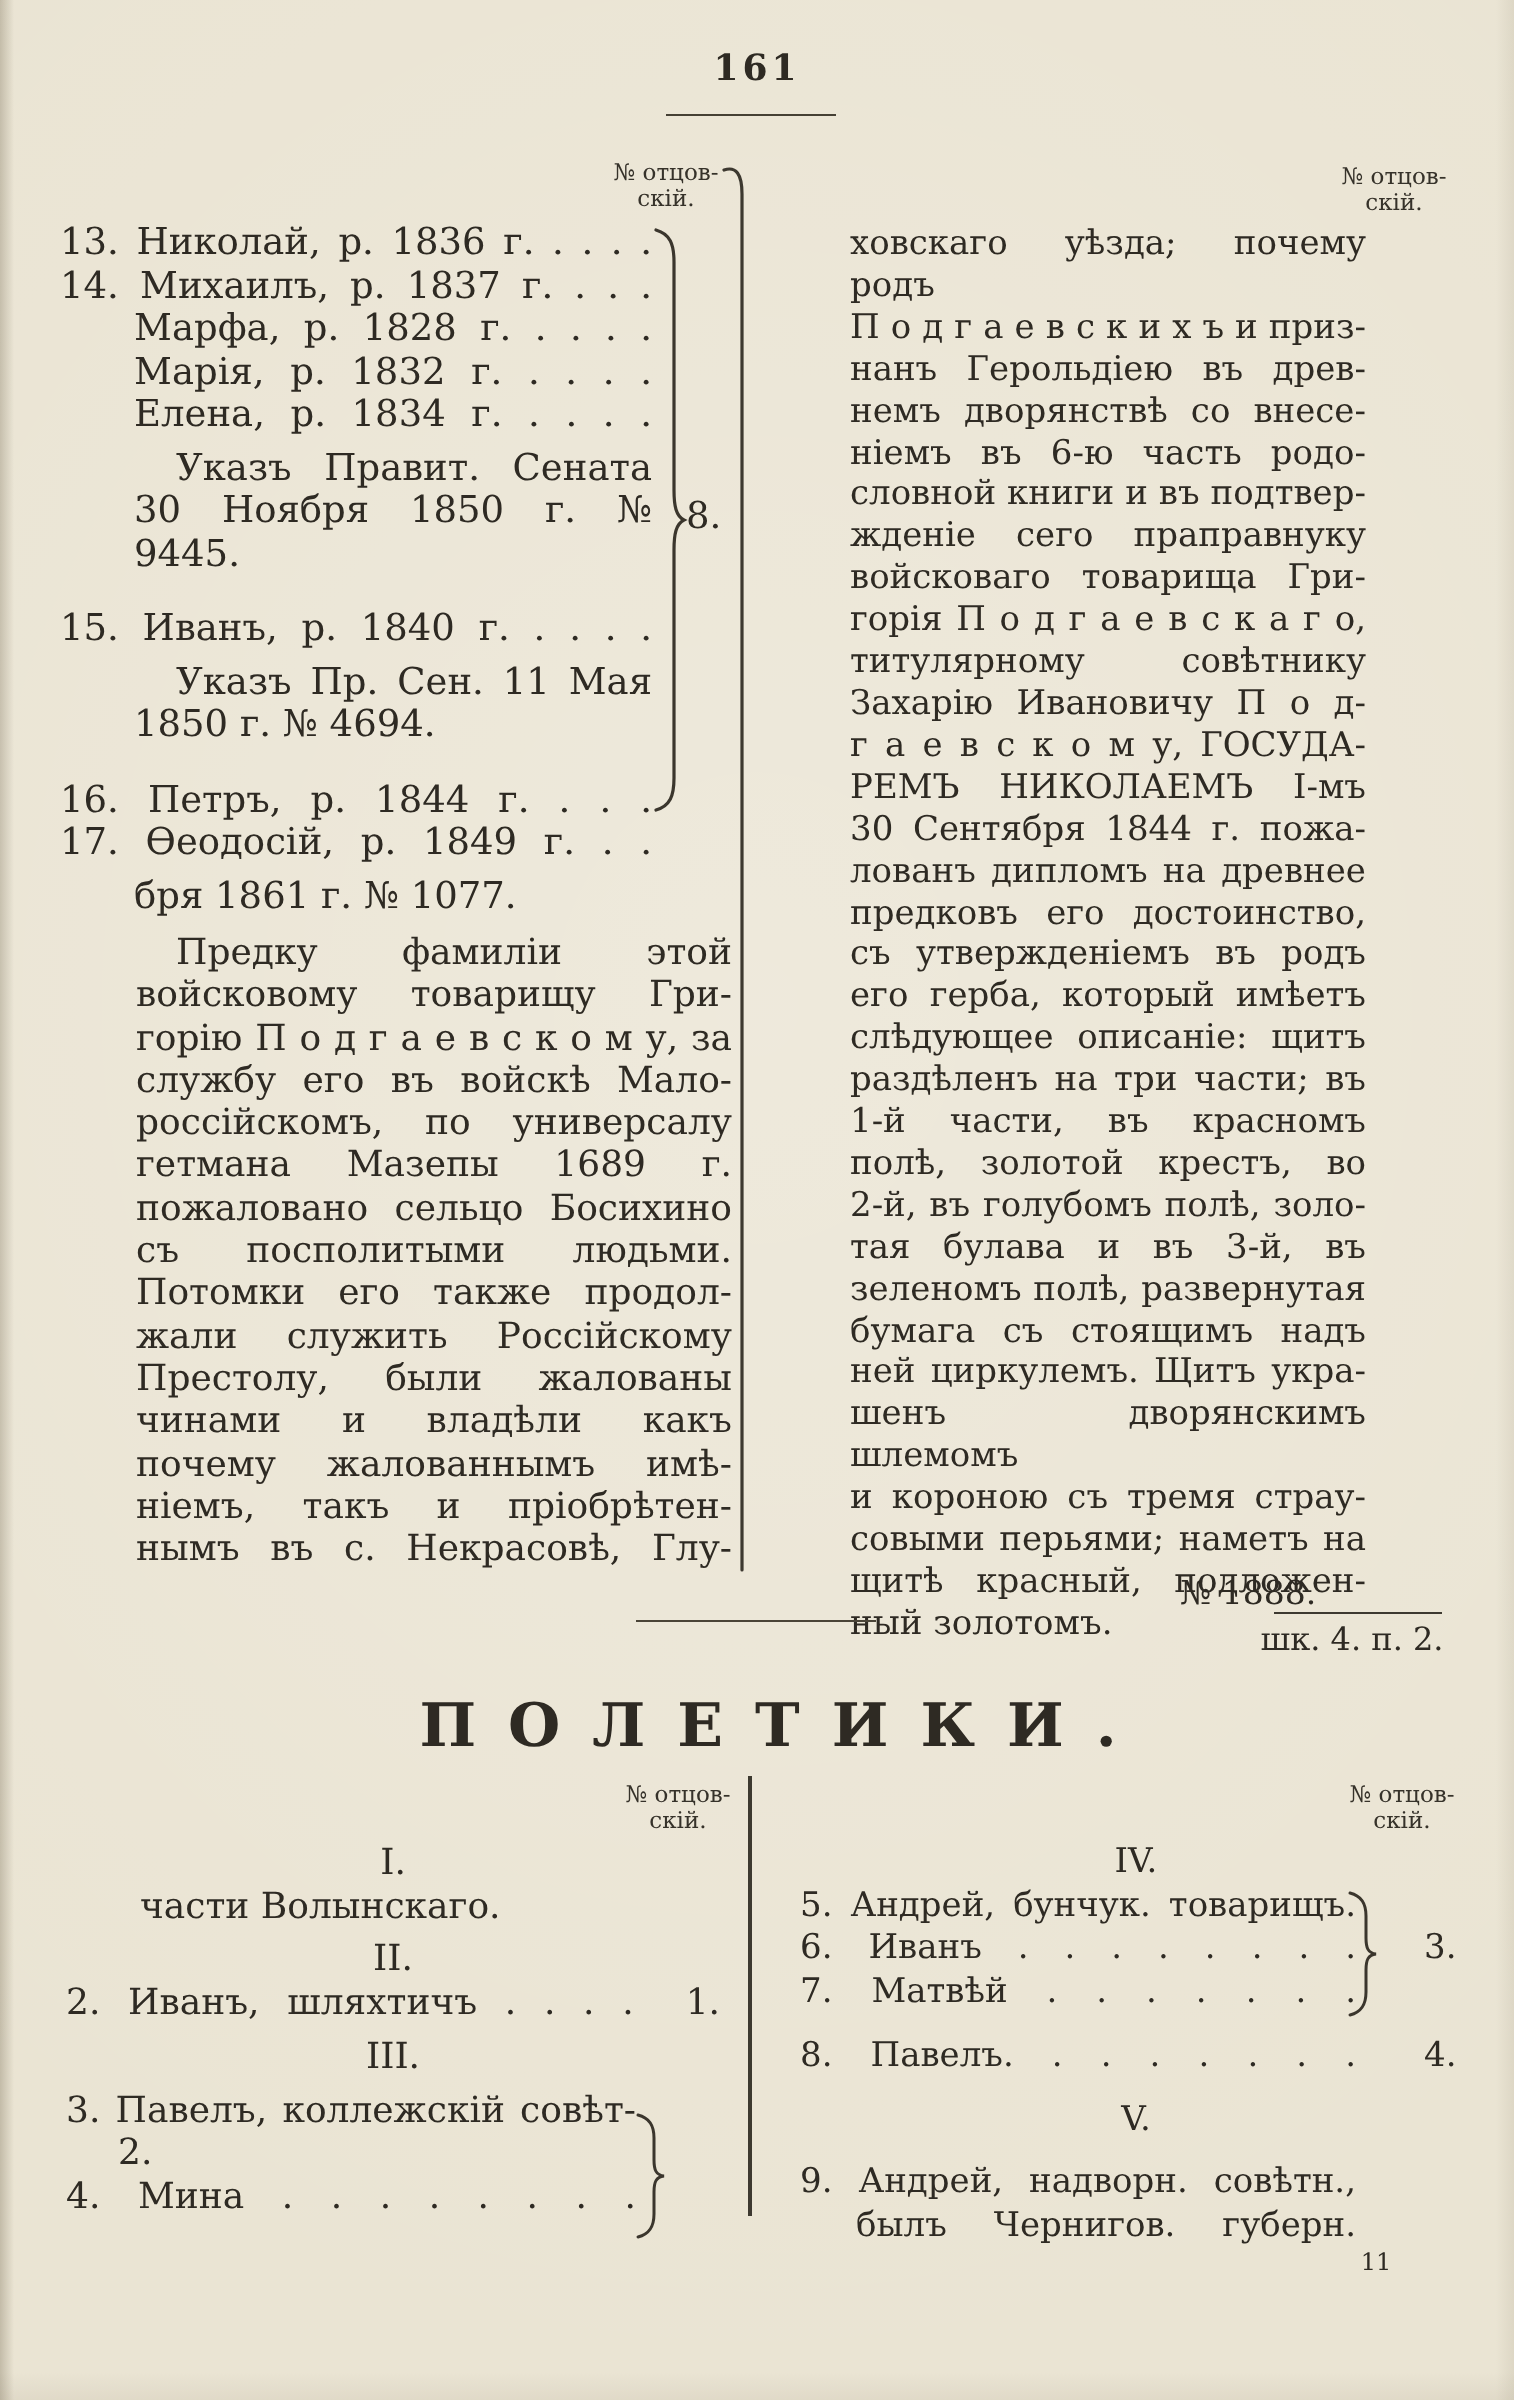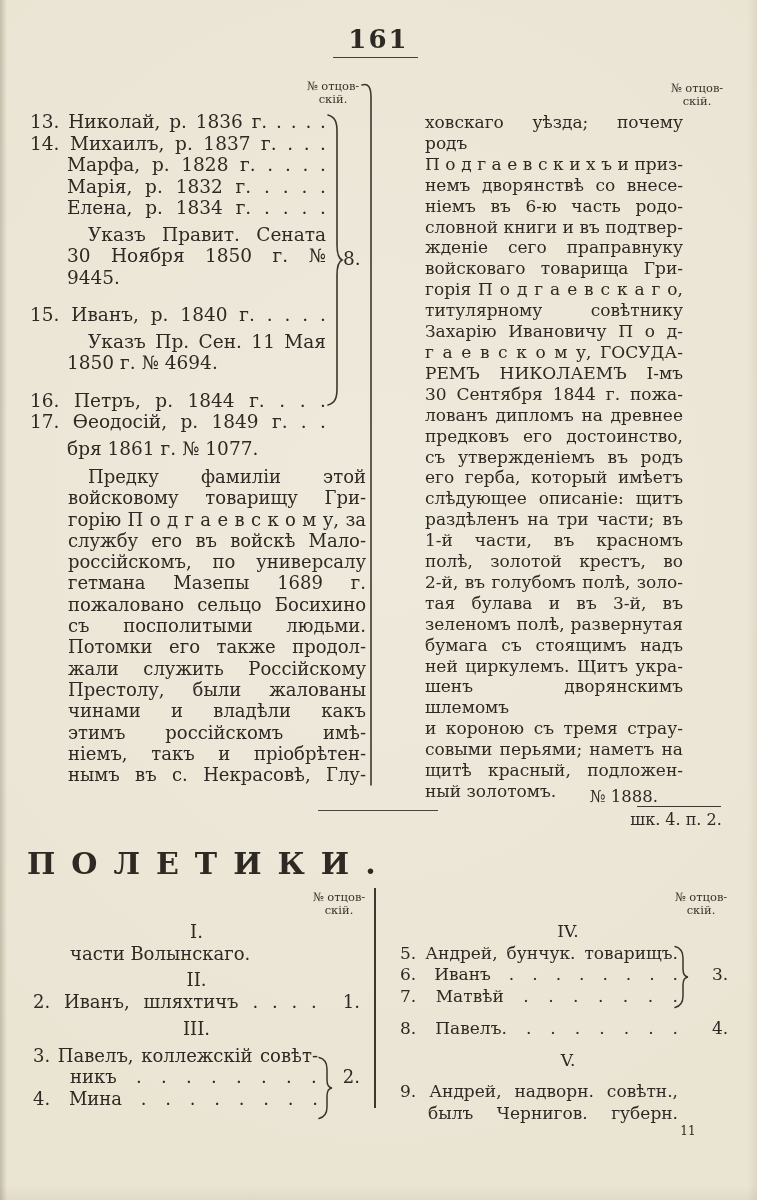--- a/index.html
+++ b/index.html
@@ -13,21 +13,21 @@
     background:
       radial-gradient(130% 95% at 50% 42%, rgba(255,255,255,0.20), rgba(0,0,0,0) 62%),
       linear-gradient(90deg, rgba(105,94,70,0.30) 0px, rgba(105,94,70,0) 7px),
       linear-gradient(270deg, rgba(105,94,70,0.10) 0px, rgba(105,94,70,0) 9px),
       linear-gradient(0deg, rgba(105,94,70,0.08) 0px, rgba(105,94,70,0) 14px),
       #eae4d3;
   }
   .abs{position:absolute;}
   
   #page-number{left:0;top:24px;width:757px;text-align:center;
-    font-size:26px;font-weight:bold;letter-spacing:2px;}
+    font-size:18px;font-weight:bold;letter-spacing:2px;}
   #page-number-underline{left:333px;top:57px;width:85px;height:0;
     border-top:1.6px solid #45403400;border-top-color:#454034;}
   
   .colhead{width:70px;font-size:11.5px;line-height:12.5px;text-align:center;color:#36322a;}
   #h-tl{left:298px;top:80px;}
   #h-tr{left:662px;top:82px;}
   #h-bl{left:304px;top:891px;}
   #h-br{left:666px;top:891px;}
   
   #rule-top{left:360px;top:81px;}
@@ -53,21 +53,21 @@
   .pline.noj{text-align:left;text-align-last:auto;}
   .pline.pind{text-indent:20px;}
   
   #rcol{left:425px;top:112px;width:258px;font-size:17px;line-height:20.9px;}
   
   #recnum{left:590px;top:787px;width:110px;text-align:left;font-size:16.5px;}
   #recrule{left:637px;top:806px;width:84px;height:0;border-top:1.4px solid #3d3930;}
   #recref{left:628px;top:810px;width:96px;text-align:center;font-size:16px;}
   
   #divider{left:318px;top:810px;width:120px;height:0;border-top:1.5px solid #4a4437;}
-  #title{left:0;top:846px;width:757px;text-align:left;font-size:30px;font-weight:bold;
+  #title{left:0;top:846px;width:757px;text-align:center;font-size:30px;font-weight:bold;
     letter-spacing:16px;padding-left:27px;box-sizing:border-box;}
   
   #blrows{left:33px;top:921px;width:327px;font-size:18px;line-height:21.7px;}
   #blrows .n{flex:0 0 42px;padding-left:26px;box-sizing:border-box;}
   #brrows{left:400px;top:921px;width:336px;font-size:17px;line-height:21.7px;}
   #brrows .n{flex:0 0 58px;padding-left:34px;box-sizing:border-box;}
   #brrows .ind1 .t{padding-left:28px;}
   
   .brace{overflow:visible;}
   #brace1{left:327px;top:113px;}
@@ -168,29 +168,30 @@
       <div class="pline">горію П о д г а е в с к о м у, за</div>
       <div class="pline">службу его въ войскѣ Мало-</div>
       <div class="pline">россійскомъ, по универсалу</div>
       <div class="pline">гетмана Мазепы 1689 г.</div>
       <div class="pline">пожаловано сельцо Босихино</div>
       <div class="pline">съ посполитыми людьми.</div>
       <div class="pline">Потомки его также продол-</div>
       <div class="pline">жали служить Россійскому</div>
       <div class="pline">Престолу, были жалованы</div>
       <div class="pline">чинами и владѣли какъ</div>
-      <div class="pline">этимъ россійскомъ имѣ-</div>
+      <div class="pline">почему жалованнымъ имѣ-</div>
       <div class="pline">ніемъ, такъ и пріобрѣтен-</div>
       <div class="pline">нымъ въ с. Некрасовѣ, Глу-</div>
     </div>
 
   <div class="abs" id="rcol">
 
   <div class="pline">ховскаго уѣзда; почему родъ</div>
       <div class="pline">П о д г а е в с к и х ъ и приз-</div>
+      <div class="pline">нанъ Герольдіею въ древ-</div>
       <div class="pline">немъ дворянствѣ со внесе-</div>
       <div class="pline">ніемъ въ 6-ю часть родо-</div>
       <div class="pline">словной книги и въ подтвер-</div>
       <div class="pline">жденіе сего праправнуку</div>
       <div class="pline">войсковаго товарища Гри-</div>
       <div class="pline">горія П о д г а е в с к а г о,</div>
       <div class="pline">титулярному совѣтнику</div>
       <div class="pline">Захарію Ивановичу П о д-</div>
       <div class="pline">г а е в с к о м у, ГОСУДА-</div>
       <div class="pline">РЕМЪ НИКОЛАЕМЪ I-мъ</div>
@@ -255,21 +256,20 @@
       </div>
       <div class="row center gap-xs">
         <span class="t">III.</span>
 
       </div>
       <div class="row gap-xs">
         <span class="t">3. Павелъ, коллежскій совѣт-</span>
         <span class="n"></span>
       </div>
       <div class="row ind1">
-        <span class="t">никъ . . . . . . . .</span>
         <span class="n">2.</span>
       </div>
       <div class="row">
         <span class="t">4. Мина . . . . . . . .</span>
         <span class="n"></span>
       </div>
     </div>
   <svg class="abs brace" id="brace2" width="15" height="64" viewBox="0 0 15 64">
     <path d="M1,1.5 C7,3 9,7 9,13 L9,24 C9,29 10,31.5 14,32 C10,32.5 9,35 9,40 L9,51 C9,57 7,61 1,62.5" fill="none" stroke="#3b362d" stroke-width="1.5" stroke-linecap="round"></path>
   </svg>

